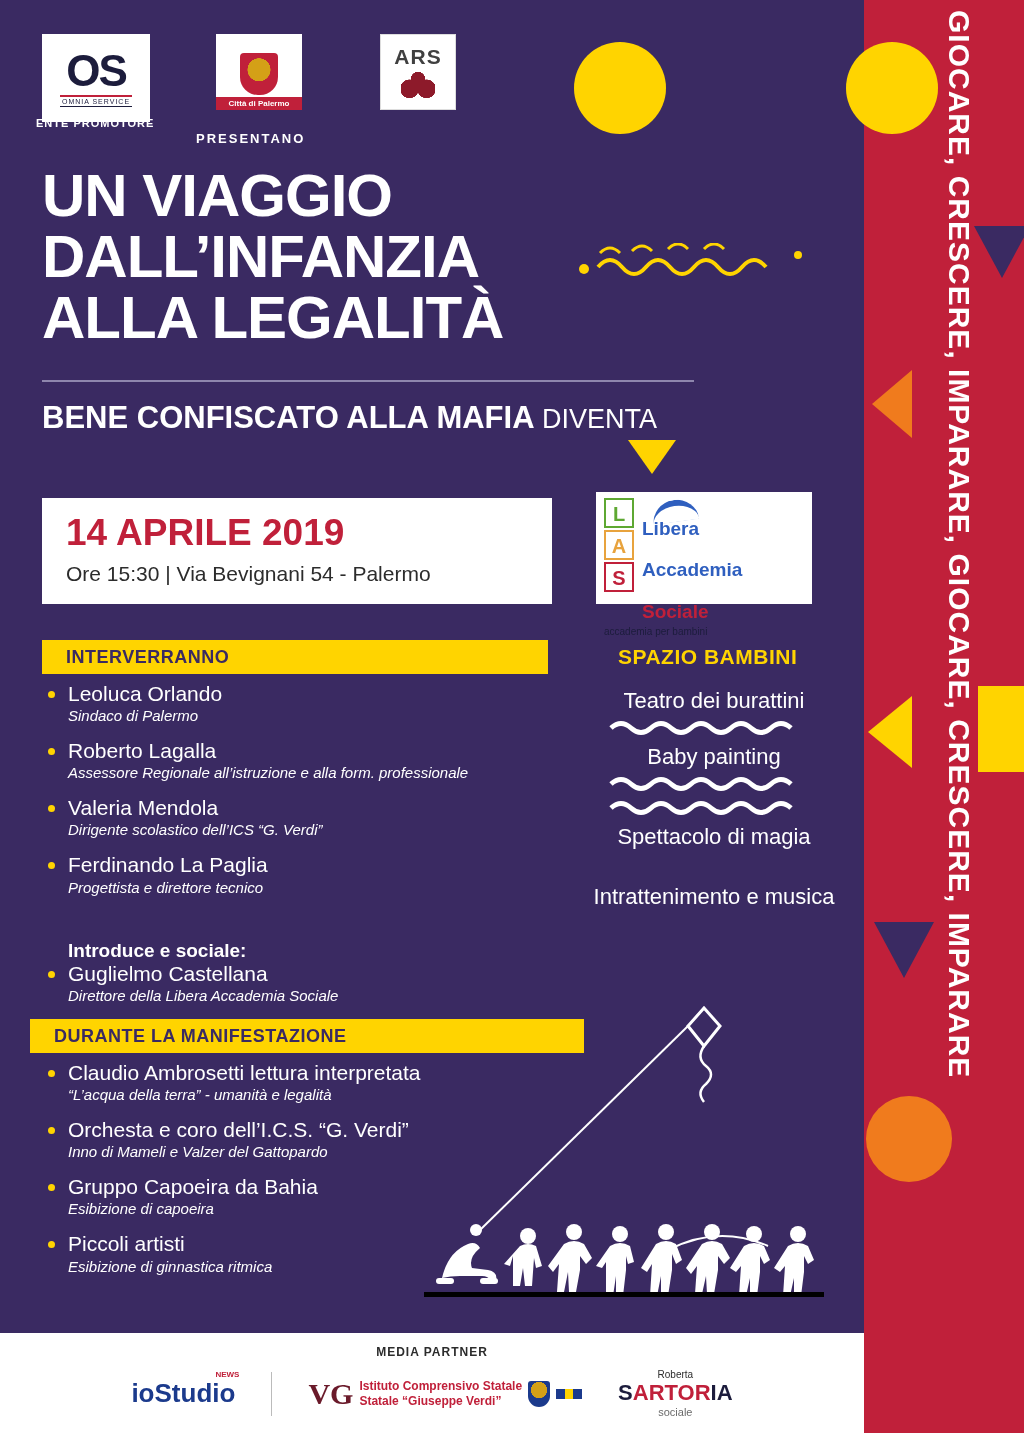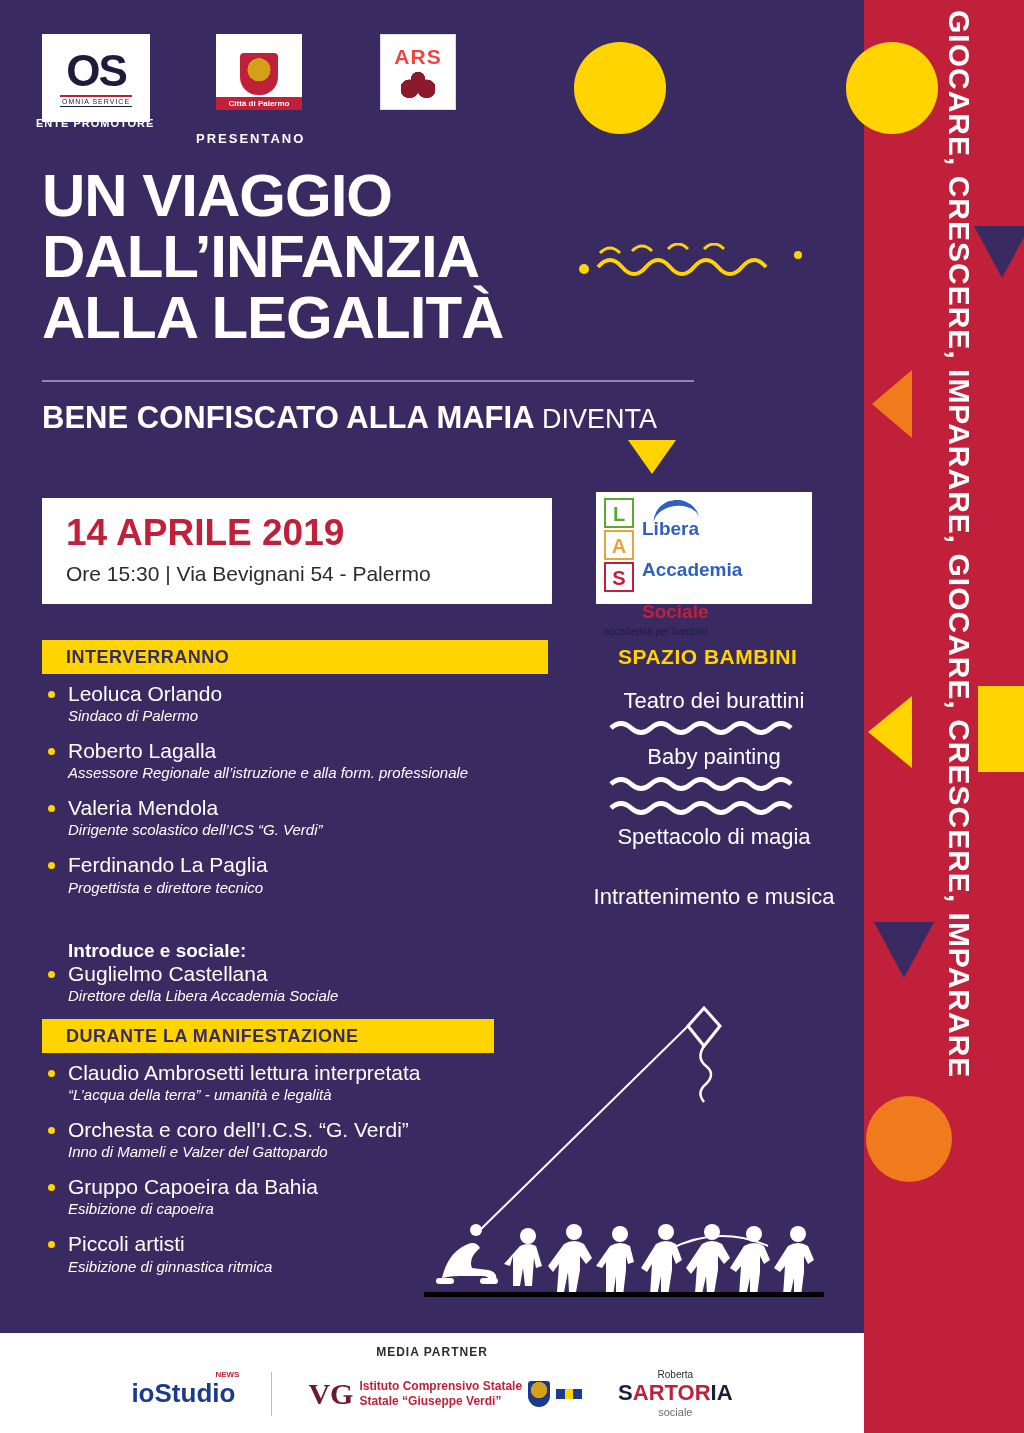--- a/index.html
+++ b/index.html
@@ -129,21 +129,21 @@
   .logo-palermo .cap {
     font-size: 8px; color: #ffffff; background: #c0203a;
     width: 100%; text-align: center; padding: 2px 0; font-weight: bold;
   }
   .logo-ars {
     position: absolute; top: 34px; left: 380px;
     width: 76px; height: 76px; background: #ffffff;
     border: 1px solid #ddd;
     display: flex; flex-direction: column; align-items: center; justify-content: center;
   }
-  .logo-ars .ars-txt { font-size: 21px; font-weight: bold; color: #ef4444; letter-spacing: 1px; }
+  .logo-ars .ars-txt { font-size: 21px; font-weight: bold; color: #404040; letter-spacing: 1px; }
   .logo-ars .ars-mark {
     width: 34px; height: 28px; margin-top: 3px;
     background:
       radial-gradient(circle at 25% 60%, #8d1a2a 0 30%, transparent 31%),
       radial-gradient(circle at 75% 60%, #8d1a2a 0 30%, transparent 31%),
       radial-gradient(circle at 50% 25%, #8d1a2a 0 26%, transparent 27%);
   }
   .presentano {
     position: absolute; top: 131px; left: 196px;
     color: #ffffff; font-size: 13px; font-weight: bold; letter-spacing: 2px;
@@ -207,21 +207,21 @@
   }
 
   
   .yellow-bar {
     position: absolute; background: #ffd400;
     height: 34px; display: flex; align-items: center;
     padding-left: 24px;
     color: #3a2a62; font-weight: bold; font-size: 18px; letter-spacing: 0.5px;
   }
   #bar-interverranno { top: 640px; left: 42px; width: 506px; }
-  #bar-durante      { top: 1019px; left: 42px; width: 452px; }
+  #bar-durante      { top: 1019px; left: 30px; width: 554px; }
 
   .person-list { position: absolute; left: 46px; width: 520px; color: #ffffff; }
   #list-speakers { top: 682px; }
   #list-during   { top: 1061px; }
   .person { position: relative; padding-left: 22px; margin-bottom: 14px; }
   .person .dot {
     position: absolute; left: 2px; top: 9px;
     width: 7px; height: 7px; border-radius: 50%; background: #ffd400;
   }
   .person .name { font-size: 21px; line-height: 1.15; }

